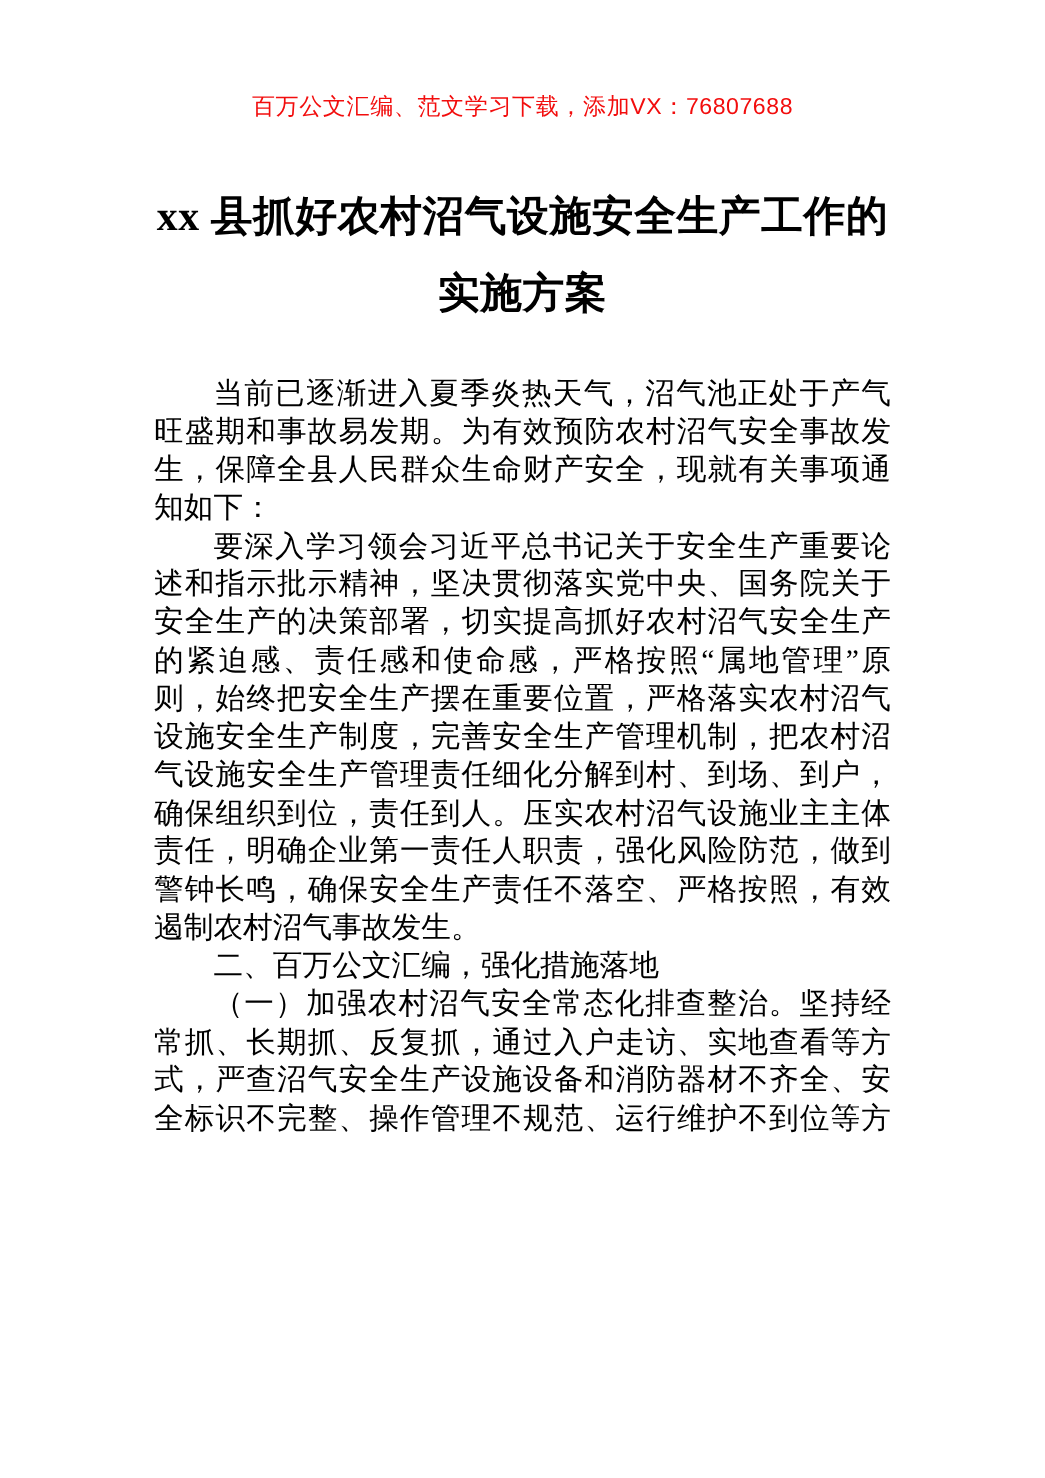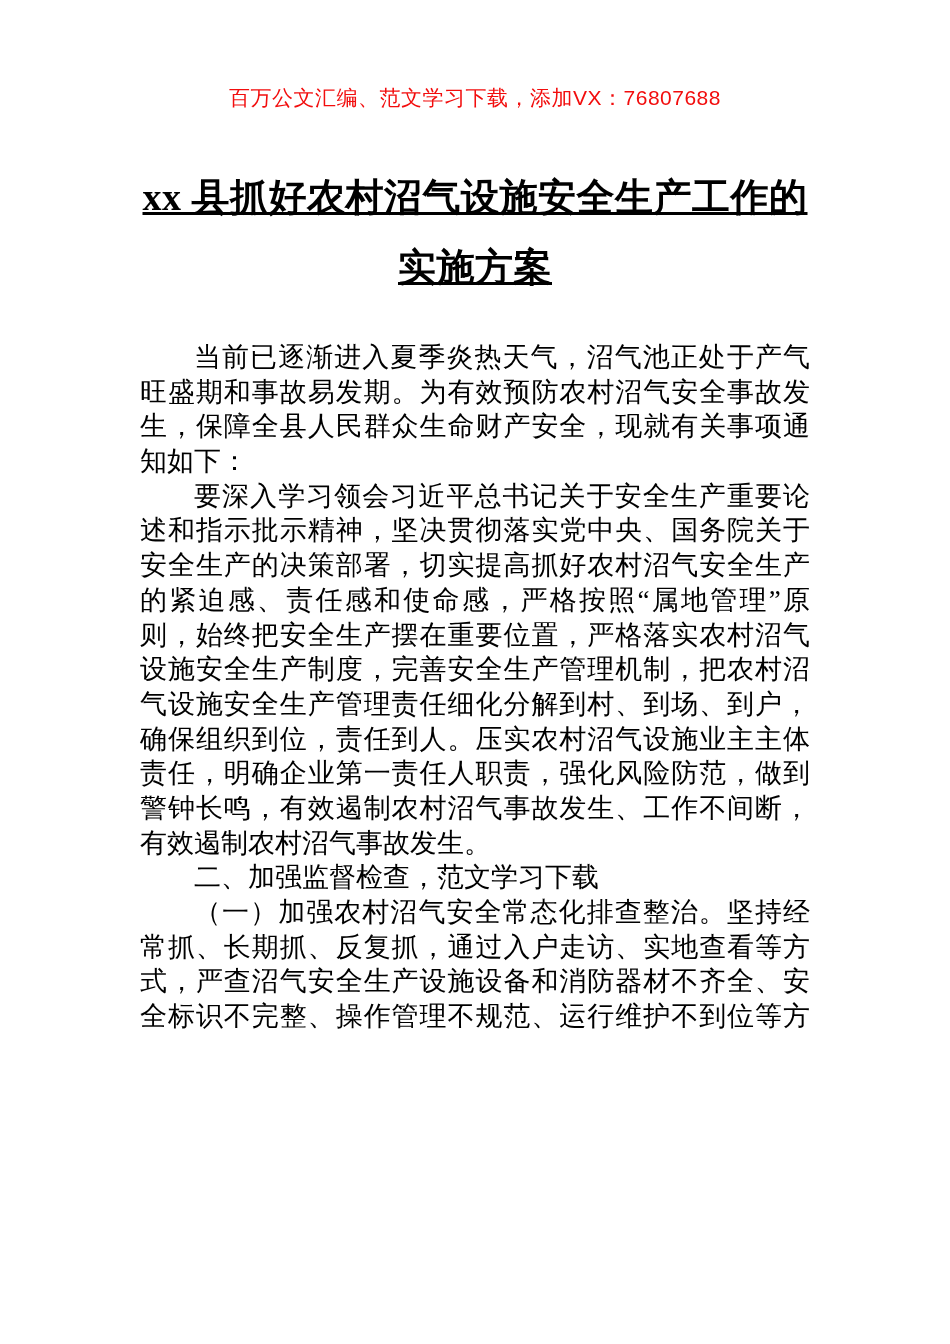--- a/index.html
+++ b/index.html
@@ -28,21 +28,20 @@
   }
   .doc-title {
     width: 700px;
     margin: 50px auto 0 auto;
     text-align: center;
     font-size: 38px;
     font-weight: 700;
     line-height: 70px;
     font-family: "Liberation Serif", serif;
     letter-spacing: 0.5px;
-    text-decoration: underline;
   }
   .doc-body {
     width: 670px;
     margin: 38px auto 0 auto;
     font-size: 27px;
     line-height: 1.285;
     text-align: justify;
     font-family: "Liberation Sans", sans-serif;
   }
   .doc-body p {
@@ -56,17 +55,17 @@
   }
 </style>
 </head>
 <body>
 
 <div class="page">
   <div class="header-note" style="color: rgb(242, 13, 13);">百万公文汇编、范文学习下载，添加VX：76807688</div>
   <h1 class="doc-title">xx 县抓好农村沼气设施安全生产工作的实施方案</h1>
   <div class="doc-body">
       <p class="paragraph">当前已逐渐进入夏季炎热天气，沼气池正处于产气旺盛期和事故易发期。为有效预防农村沼气安全事故发生，保障全县人民群众生命财产安全，现就有关事项通知如下：</p>
-      <p class="paragraph">要深入学习领会习近平总书记关于安全生产重要论述和指示批示精神，坚决贯彻落实党中央、国务院关于安全生产的决策部署，切实提高抓好农村沼气安全生产的紧迫感、责任感和使命感，严格按照“属地管理”原则，始终把安全生产摆在重要位置，严格落实农村沼气设施安全生产制度，完善安全生产管理机制，把农村沼气设施安全生产管理责任细化分解到村、到场、到户，确保组织到位，责任到人。压实农村沼气设施业主主体责任，明确企业第一责任人职责，强化风险防范，做到警钟长鸣，有效遏制农村沼气事故发生、工作不间断，有效遏制农村沼气事故发生。</p>
-      <p class="heading">二、加强监督检查，范文学习下载</p>
+      <p class="paragraph">要深入学习领会习近平总书记关于安全生产重要论述和指示批示精神，坚决贯彻落实党中央、国务院关于安全生产的决策部署，切实提高抓好农村沼气安全生产的紧迫感、责任感和使命感，严格按照“属地管理”原则，始终把安全生产摆在重要位置，严格落实农村沼气设施安全生产制度，完善安全生产管理机制，把农村沼气设施安全生产管理责任细化分解到村、到场、到户，确保组织到位，责任到人。压实农村沼气设施业主主体责任，明确企业第一责任人职责，强化风险防范，做到警钟长鸣，确保安全生产责任不落空、严格按照，有效遏制农村沼气事故发生。</p>
+      <p class="heading">二、百万公文汇编，强化措施落地</p>
       <p class="paragraph">（一）加强农村沼气安全常态化排查整治。坚持经常抓、长期抓、反复抓，通过入户走访、实地查看等方式，严查沼气安全生产设施设备和消防器材不齐全、安全标识不完整、操作管理不规范、运行维护不到位等方面的安全隐患，填写《农村户用沼气设施现场检查记录表》《沼气工程现场检查记录表》。对于检查中发现的安全隐患，要拍照显示业主在场的必要照片，填写《沼气设施安全问题整改通知单》，当场告知业主，制定整改措施、明确整改期限和责任人，及时消除隐患，杜绝安全事故发生。特别</p>
     </div>
 </div>
 
 </body></html>

